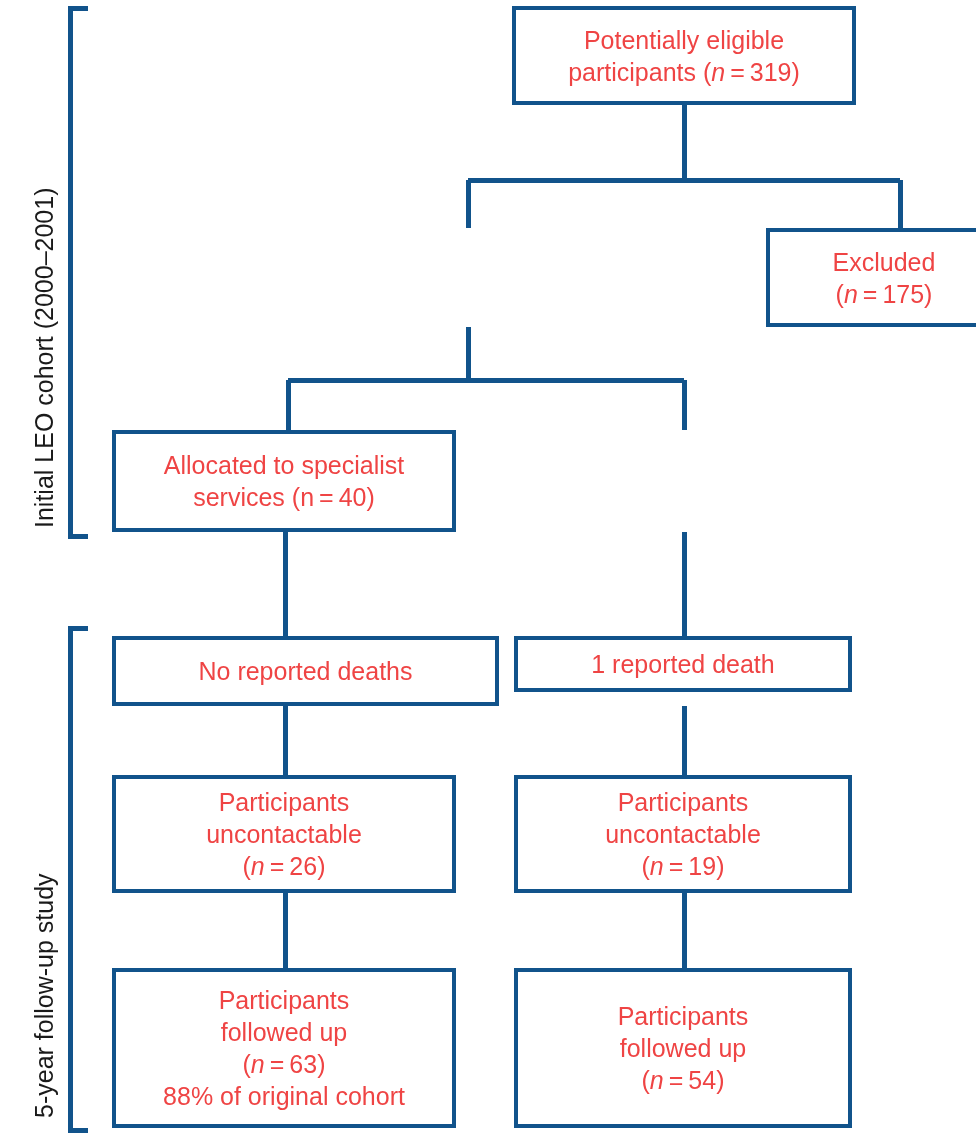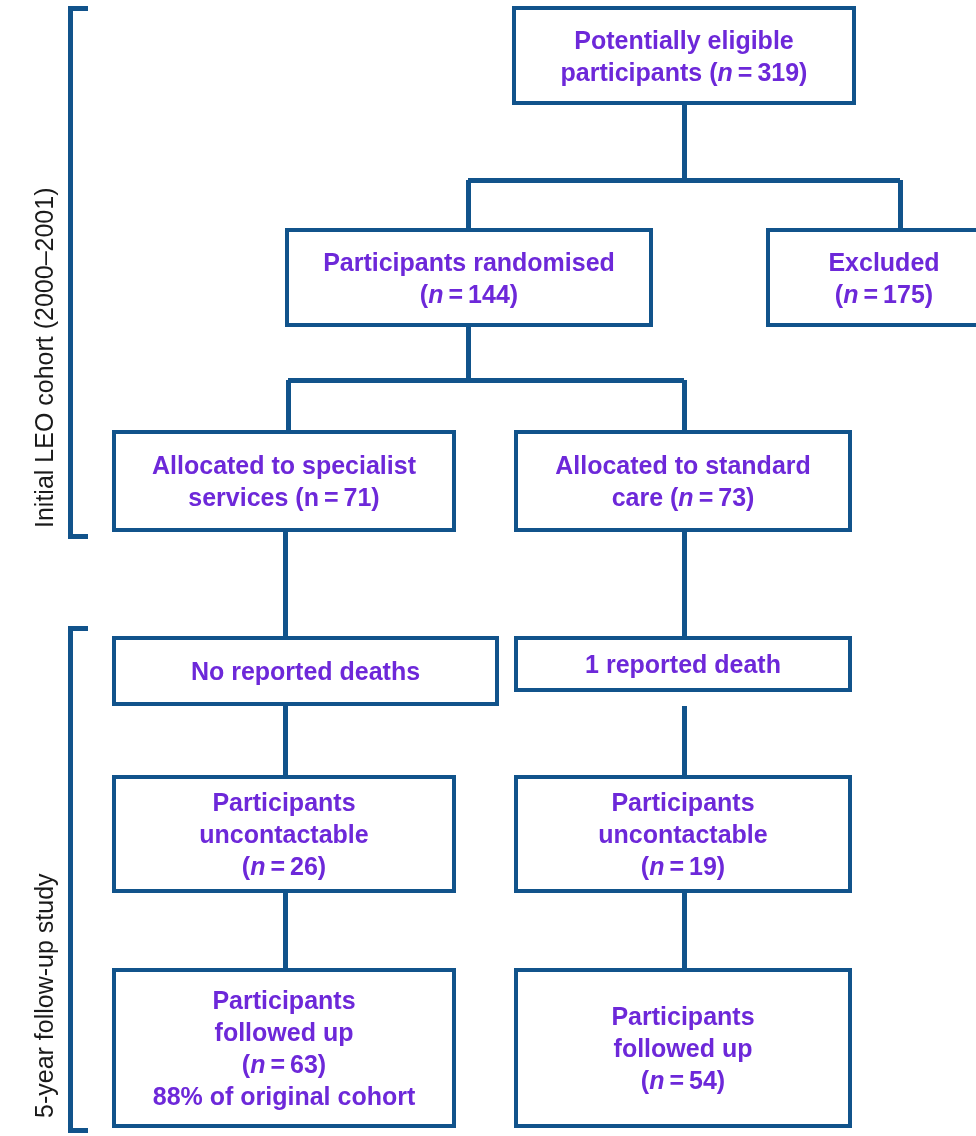--- a/index.html
+++ b/index.html
@@ -26,25 +26,24 @@
   .node {
     position: absolute;
     box-sizing: border-box;
     border: 4px solid #11538b;
     background: #ffffff;
     display: flex;
     flex-direction: column;
     align-items: center;
     justify-content: center;
     text-align: center;
-    color: #6d28d9;
+    color: #ef4444;
     font-size: 25px;
     line-height: 1.28;
     z-index: 2;
-    font-weight: bold;
   }
   .node .ln { display: block; white-space: nowrap; }
   .node em { font-style: italic; }
   .stage-label {
     position: absolute;
     color: #1a1a1a;
     font-size: 25px;
     white-space: nowrap;
     transform-origin: 0 0;
     z-index: 3;
@@ -85,39 +84,31 @@
 
   <div class="stage-label" style="left:30px; top:528px; transform: rotate(-90deg);">Initial LEO cohort (2000–2001)</div>
 
   <div class="stage-label" style="left:30px; top:1118px; transform: rotate(-90deg);">5-year follow-up study</div>
 
   <div class="node" style="left:512px; top:6px; width:344px; height:99px;">
     <span class="ln">Potentially eligible</span>
     <span class="ln"><span>participants (</span><em>n</em><span> = 319)</span></span>
   </div>
 
-  <div class="node" style="left:285px; top:228px; width:368px; height:99px;">
-    <span class="ln">Participants randomised</span>
-    <span class="ln"><span>(</span><em>n</em><span> = 144)</span></span>
-  </div>
 
   <div class="node" style="left:766px; top:228px; width:236px; height:99px;">
     <span class="ln">Excluded</span>
     <span class="ln"><span>(</span><em>n</em><span> = 175)</span></span>
   </div>
 
   <div class="node" style="left:112px; top:430px; width:344px; height:102px;">
     <span class="ln">Allocated to specialist</span>
-    <span class="ln">services (n = 71)</span>
+    <span class="ln">services (n = 40)</span>
   </div>
 
-  <div class="node" style="left:514px; top:430px; width:338px; height:102px;">
-    <span class="ln">Allocated to standard</span>
-    <span class="ln"><span>care (</span><em>n</em><span> = 73)</span></span>
-  </div>
 
   <div class="node" style="left:112px; top:636px; width:387px; height:70px;">
     <span class="ln">No reported deaths</span>
   </div>
 
   <div class="node" style="left:514px; top:636px; width:338px; height:56px;">
     <span class="ln">1 reported death</span>
   </div>
 
   <div class="node" style="left:112px; top:775px; width:344px; height:118px;">

